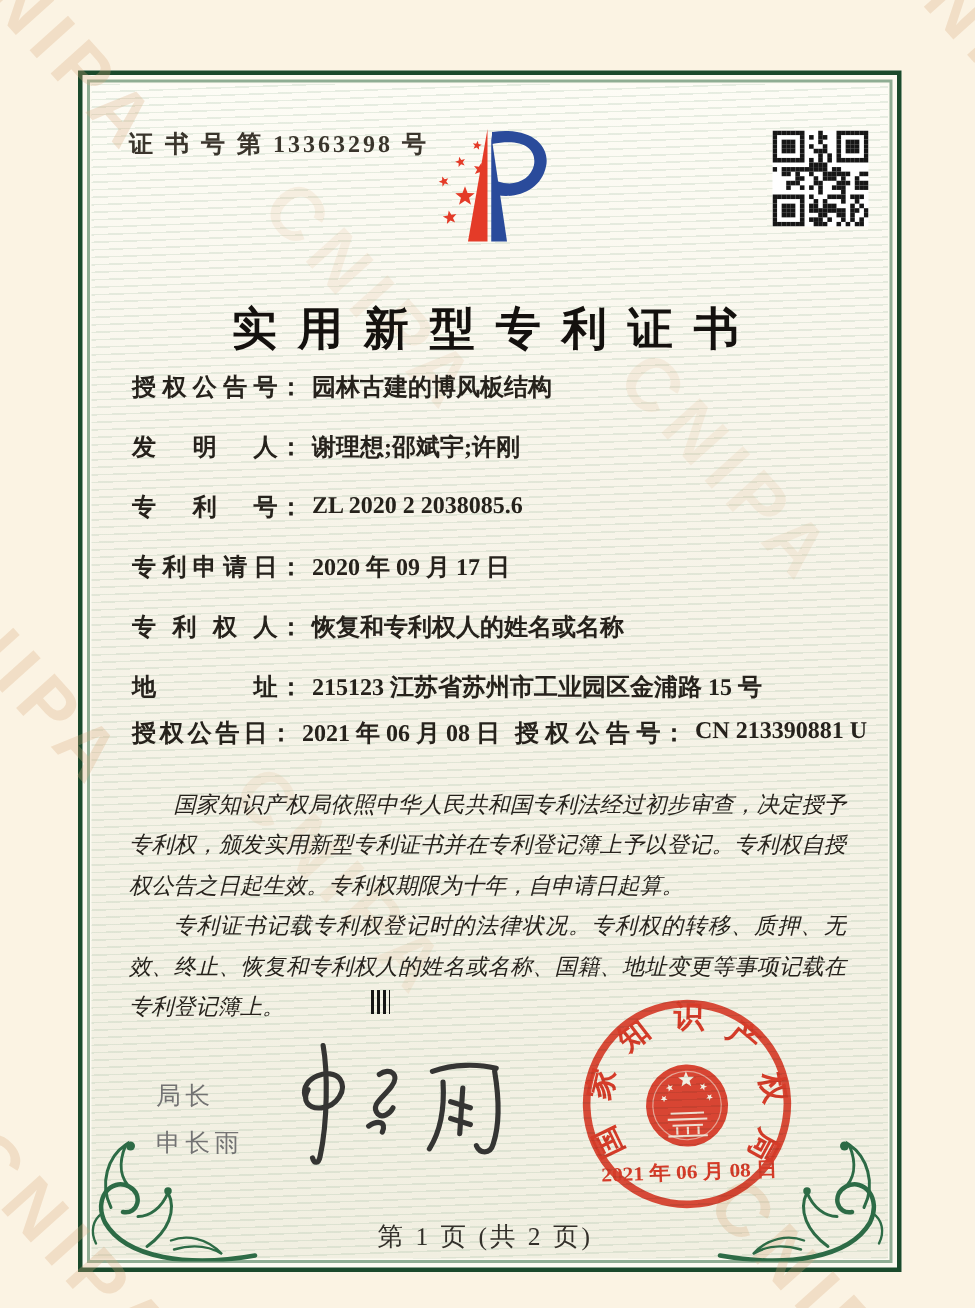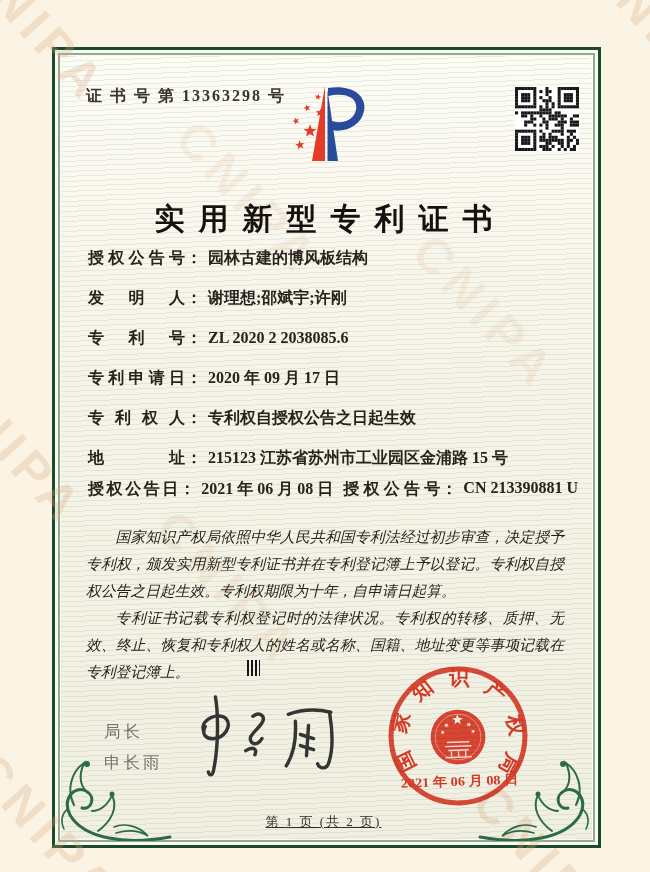--- a/index.html
+++ b/index.html
@@ -56,21 +56,21 @@
   
   .sig{position:absolute;left:104px;top:716px;z-index:2;
     font-family:"Liberation Sans","DejaVu Sans",sans-serif;
     font-size:16.5px;letter-spacing:3px;line-height:31px;color:#737373;}
   .handsign{position:absolute;left:188px;top:692px;width:152px;height:86px;z-index:3;}
   .seal{position:absolute;left:384px;top:662px;width:148px;height:148px;z-index:5;
     transform:rotate(-2deg);mix-blend-mode:multiply;opacity:.95;}
   .barcode{position:absolute;left:247px;top:660px;width:13px;height:16px;z-index:2;
     background:repeating-linear-gradient(90deg,#151515 0 2px,transparent 2px 4px);}
   .footer{position:absolute;left:52px;top:813px;width:543px;text-align:center;z-index:2;
-    font-size:13px;letter-spacing:2px;color:#33302a;text-decoration:underline;}
+    font-size:17px;letter-spacing:2px;color:#33302a;}
   .flourish{position:absolute;top:737px;width:118px;height:104px;z-index:4;}
   .flourish.left{left:54px;}
   .flourish.right{left:478px;transform:scaleX(-1);}
 </style>
 </head>
 <body>
 
 <span class="wm" style="left:35px;top:25px">CNIPA</span>
 <span class="wm" style="left:660px;top:28px">CNIPA</span>
 <span class="wm light" style="left:248px;top:198px">CNIPA</span>
@@ -347,21 +347,21 @@
     <span class="fvalue">ZL 2020 2 2038085.6</span>
   </div>
   <div class="frow">
     <span class="flabel">专利申请日</span>
       <span class="fcolon">：</span>
     <span class="fvalue">2020 年 09 月 17 日</span>
   </div>
   <div class="frow">
     <span class="flabel">专利权人</span>
       <span class="fcolon">：</span>
-    <span class="fvalue">专利权自授权公告之日起生效</span>
+    <span class="fvalue">恢复和专利权人的姓名或名称</span>
   </div>
   <div class="frow">
     <span class="flabel">地址</span>
       <span class="fcolon">：</span>
     <span class="fvalue">215123 江苏省苏州市工业园区金浦路 15 号</span>
   </div>
 </div>
 
 <div class="grant">
   <span class="flabel">授权公告日</span>

